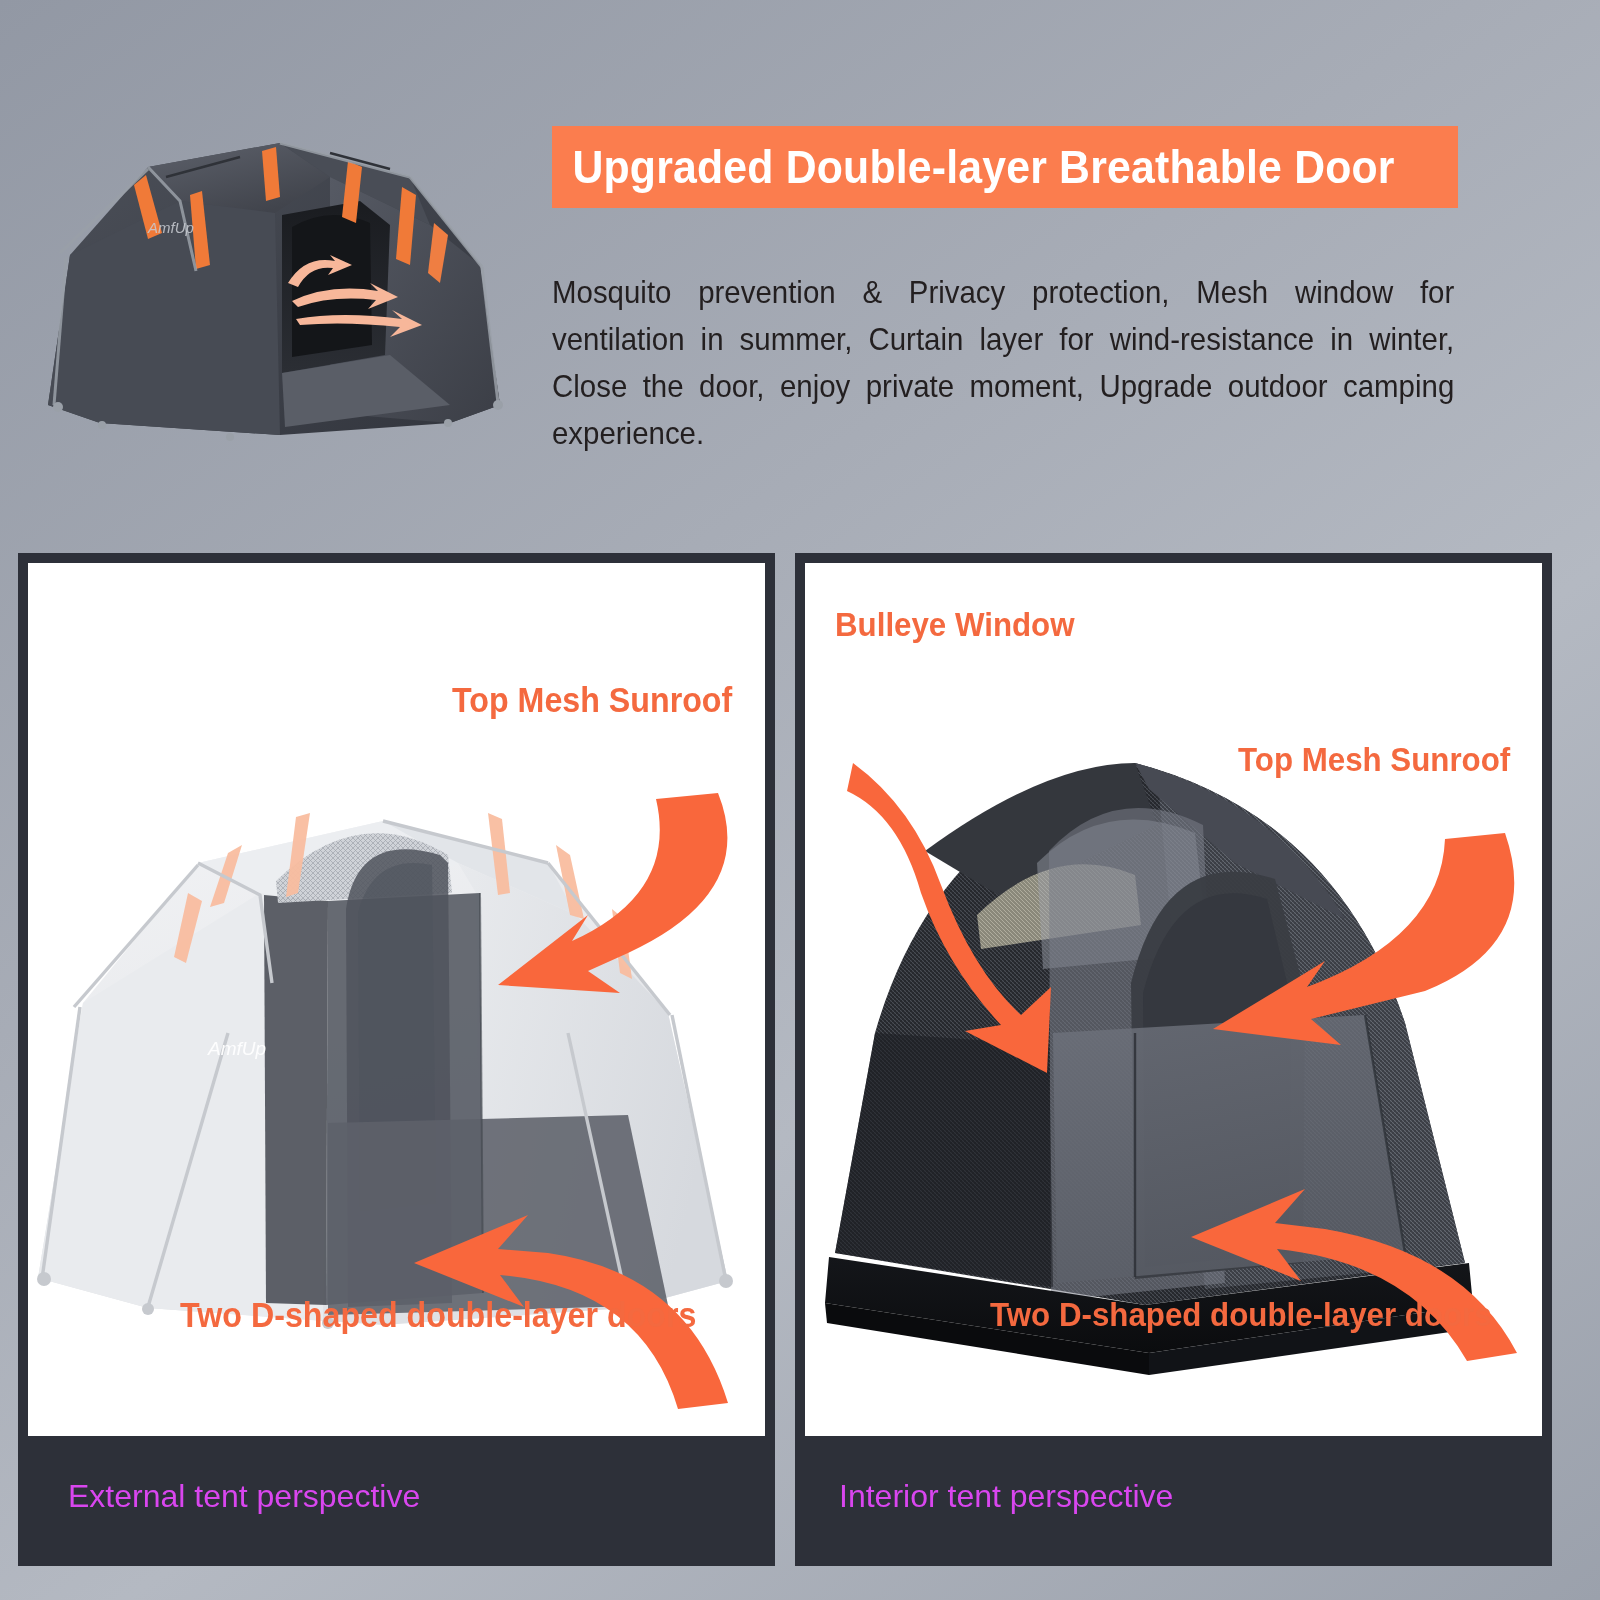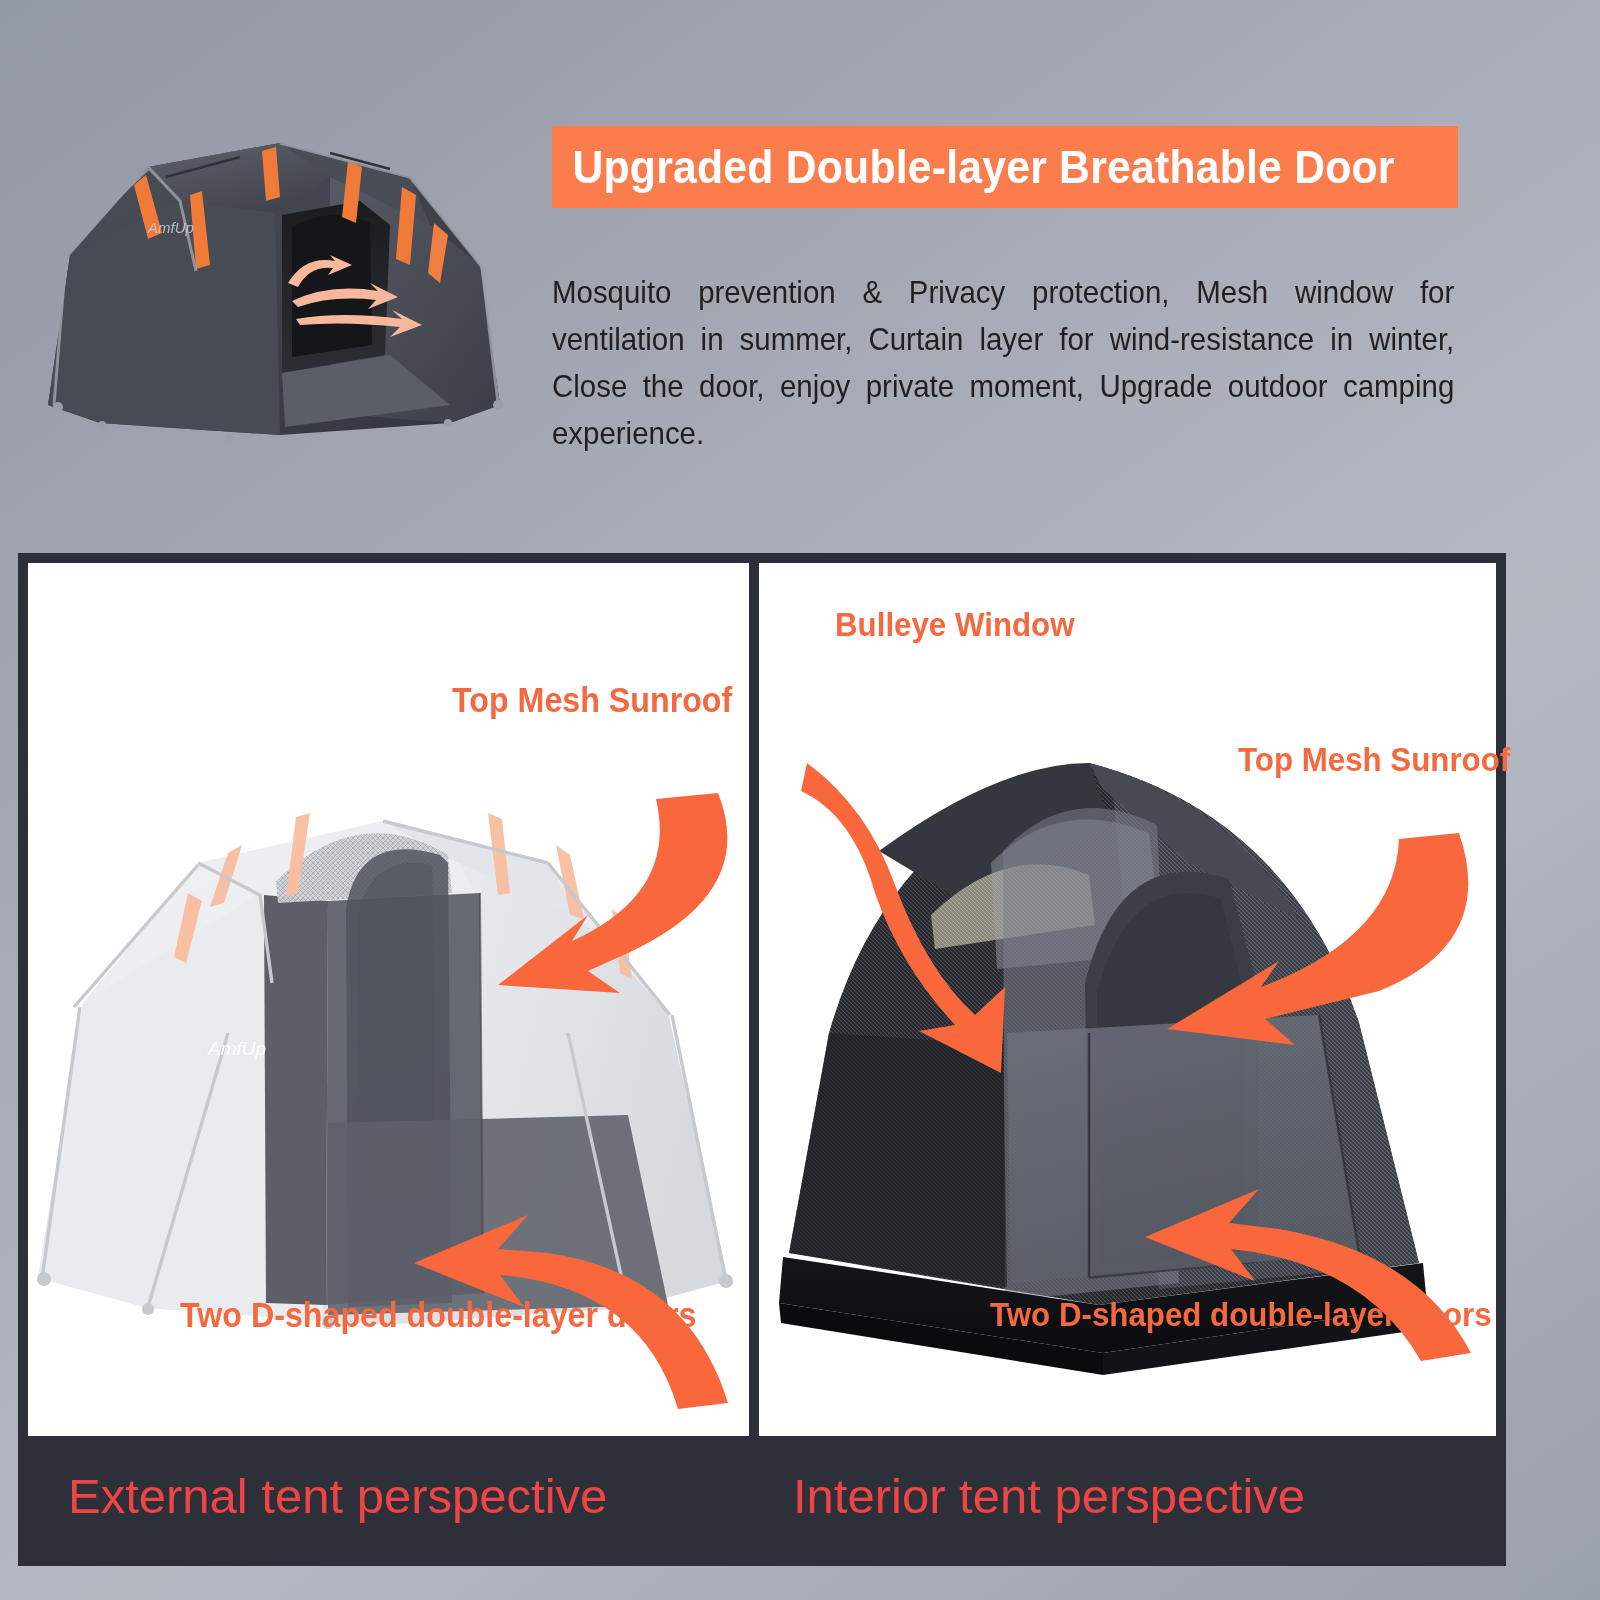--- a/index.html
+++ b/index.html
@@ -28,29 +28,29 @@
   #body-copy{
     position:absolute;left:552px;top:238px;width:935px;
     color:#231f20;font-size:30.5px;line-height:47px;text-align:justify;
     transform:scaleX(.965);transform-origin:left top;
   }
 
   
   .panel{position:absolute;top:553px;width:757px;height:1013px;
          border:10px solid #2d3039;box-sizing:border-box;background:#ffffff;}
   #panel-left{left:18px;}
-  #panel-right{left:749px;padding-left:44px;}
+  #panel-right{left:795px;padding-left:44px;}
 
   .panel-stage{position:absolute;left:0;top:0;right:0;bottom:120px;overflow:hidden;}
 
   .caption-bar{
     position:absolute;left:0;right:0;bottom:0;height:120px;background:#2d3039;
     display:flex;align-items:center;
   }
-  .caption-text{color:#ef4444;font-size:49px;font-weight:400;padding-left:40px;white-space:nowrap;}
+  .caption-text{color:#d946ef;font-size:32px;font-weight:400;padding-left:40px;white-space:nowrap;}
   #panel-right .caption-text{padding-left:34px;}
 
   
   .callout{position:absolute;color:#f4693f;font-weight:bold;white-space:nowrap;
            transform:scaleX(.92);transform-origin:left center;}
   #lbl-left-sunroof{left:452px;top:680px;font-size:35px;}
   #lbl-left-doors  {left:180px;top:1295px;font-size:35px;}
   #lbl-right-bull  {left:835px;top:605px;font-size:34px;}
   #lbl-right-sunroof{left:1238px;top:740px;font-size:34px;}
   #lbl-right-doors {left:990px;top:1295px;font-size:34px;}

